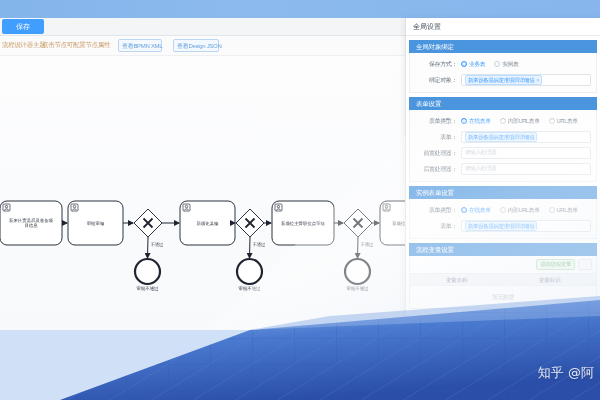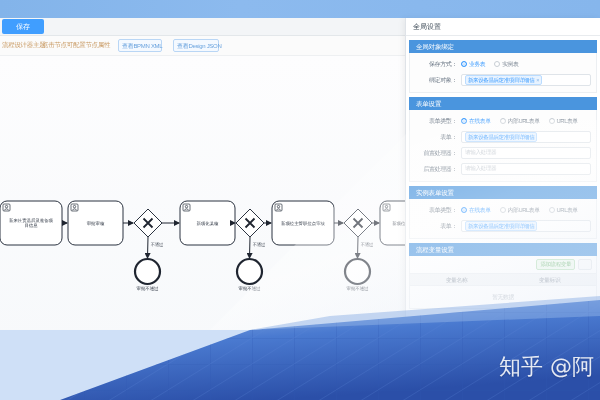--- a/index.html
+++ b/index.html
@@ -151,21 +151,21 @@
   }
   .empty-row {
     height: 22px; text-align: center; font-size: 5.8px; color: #b4bbc3; line-height: 22px;
     filter: blur(0.4px); letter-spacing: -0.4px;
   }
 
   
   .photo-overlay { position: absolute; left: 0; top: 0; width: 600px; height: 400px; pointer-events: none; }
   .watermark {
     position: absolute; right: 6px; bottom: 18px;
-    font-size: 22px; color: rgba(255,255,255,0.88);
+    font-size: 13px; color: rgba(255,255,255,0.88);
     font-family: "DejaVu Sans", sans-serif; white-space: nowrap;
     text-shadow: 0 1px 2px rgba(0,0,0,0.18);
   }
 </style>
 </head>
 <body>
 
 <div class="top-banner"></div>
 
 <div class="app-window">

